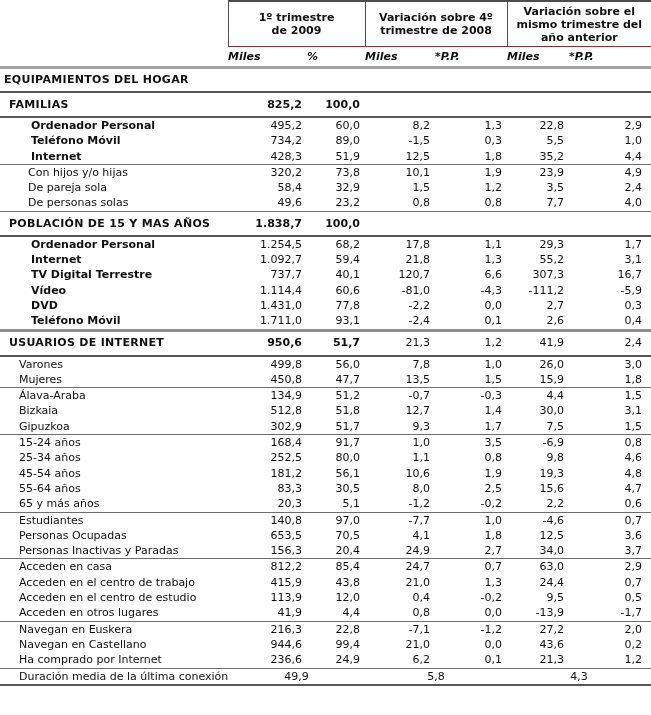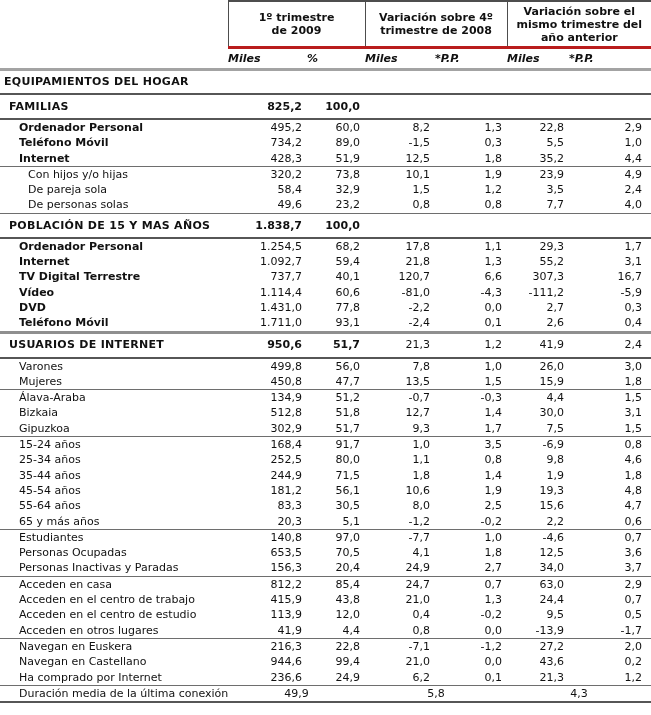--- a/index.html
+++ b/index.html
@@ -5,21 +5,21 @@
   html,body{margin:0;padding:0;background:#fff;}
   body{font-family:"DejaVu Sans","Liberation Sans",sans-serif;color:#111;}
   .wrap{width:651px;}
   table{width:651px;table-layout:fixed;border-collapse:collapse;background:#fff;}
   td{padding:0;font-size:11px;overflow:hidden;white-space:nowrap;}
 
   
   td.hgroup{
     border-top:2px solid #4d4d4d;
     border-left:1px solid #4d4d4d;
-    border-bottom:3px solid #b91c1c;
+    border-bottom:1px solid #b91c1c;
     text-align:center;vertical-align:middle;
     font-weight:bold;font-size:11px;line-height:13px;
     white-space:pre-line;height:42px;padding:1px 2px;
   }
   tr.subhead td{
     font-weight:bold;text-align:left;height:19px;vertical-align:middle;
     border-bottom:3px solid #a3a3a3;
     font-style:italic;
   }
 
@@ -27,21 +27,21 @@
   tbody td{line-height:15.3px;vertical-align:middle;}
   td.num{text-align:right;padding-right:5px;}
   td.num.last{padding-right:9px;}
   td.lbl{white-space:nowrap;}
 
   tr.r-title td{height:22px;font-weight:bold;}
   tr.r-title td.lbl{padding-left:4px;letter-spacing:0.3px;margin-top:16px;}
   tr.r-section td{height:23px;margin-top:7px;}
   tr.r-section td.lbl{padding-left:9px;font-weight:bold;letter-spacing:0.3px;}
   tr.r-section td.num.emph{font-weight:bold;}
-  tr.r-bold td.lbl{padding-left:19px;font-weight:bold;}
+  tr.r-bold td.lbl{padding-left:31px;font-weight:bold;}
   tr.r-normal td.lbl{padding-left:19px;margin-left:8px;}
   tr.r-sub td.lbl{padding-left:28px;}
   tr.r-duration td.lbl{padding-left:19px;}
   td.durval{text-align:center;}
 
   
   tr.sep-thin  td{border-bottom:1px solid #6e6e6e;}
   tr.sep-med   td{border-bottom:2px solid #565656;}
   tr.sep-thick td{border-bottom:3px solid #8f8f8f;}
   tr.sep-final td{border-bottom:2px solid #565656;}
@@ -283,29 +283,20 @@
         <tr class="r-normal sep-none">
           <td class="lbl">25-34 años</td>
           <td class="num">252,5</td>
           <td class="num">80,0</td>
           <td class="num">1,1</td>
           <td class="num">0,8</td>
           <td class="num">9,8</td>
           <td class="num last">4,6</td>
         </tr>
         <tr class="r-normal sep-none">
-          <td class="lbl">35-44 años</td>
-          <td class="num">244,9</td>
-          <td class="num">71,5</td>
-          <td class="num">1,8</td>
-          <td class="num">1,4</td>
-          <td class="num">1,9</td>
-          <td class="num last">1,8</td>
-        </tr>
-        <tr class="r-normal sep-none">
           <td class="lbl">45-54 años</td>
           <td class="num">181,2</td>
           <td class="num">56,1</td>
           <td class="num">10,6</td>
           <td class="num">1,9</td>
           <td class="num">19,3</td>
           <td class="num last">4,8</td>
         </tr>
         <tr class="r-normal sep-none">
           <td class="lbl">55-64 años</td>

